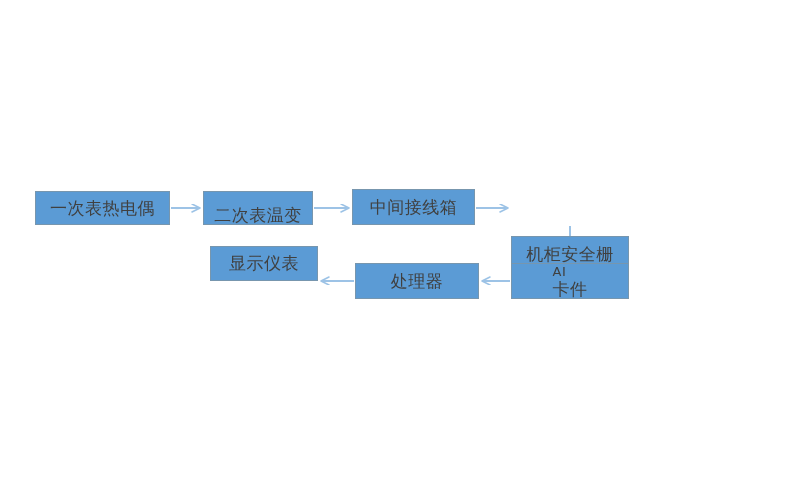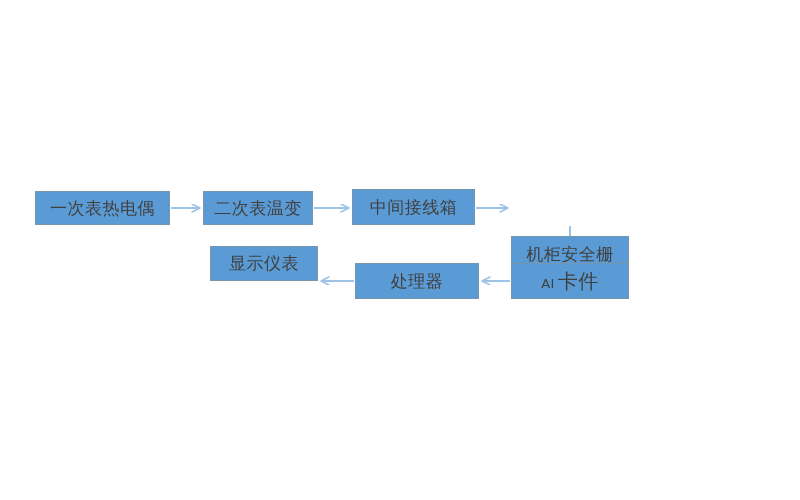--- a/index.html
+++ b/index.html
@@ -43,40 +43,41 @@
     color: #404040;
     font-size: 17px;
     line-height: 1;
     letter-spacing: 0.5px;
     white-space: nowrap;
     text-rendering: optimizeLegibility;
   }
 
   
   #node-primary-thermocouple { left: 35px;  top: 191px; width: 135px; height: 34px; }
-  #node-secondary-transmitter { left: 203px; top: 191px; width: 110px; height: 34px; }
+  #node-secondary-transmitter { left: 203px; top: 191px; width: 110px; height: 34px; align-items: flex-end; }
   #node-junction-box        { left: 352px; top: 189px; width: 123px; height: 36px; }
   #node-cabinet-barrier     { left: 511px; top: 189px; width: 118px; height: 36px; margin-top: 47px; }
 
   
   #node-ai-card             { left: 511px; top: 263px; width: 118px; height: 36px; }
   #node-processor           { left: 355px; top: 263px; width: 124px; height: 36px; }
   #node-display-meter       { left: 210px; top: 246px; width: 108px; height: 35px; }
 
   .node-label-ascii {
     font-size: 13px;
     letter-spacing: 0.5px;
   }
   .node-label-cjk {
-    font-size: 20px;
+    font-size: 17px;
   }
   .node-mixed {
     display: inline-flex;
     align-items: baseline;
     gap: 3px;
+    flex-direction: column;
   }
 </style>
 </head>
 <body>
 
 <div id="flow-canvas">
 
   <svg class="arrow-layer" viewBox="0 0 800 500" width="800" height="500" xmlns="http://www.w3.org/2000/svg">
     <defs>
       <marker id="ah-right" markerWidth="10" markerHeight="10" refX="9" refY="4" orient="auto" markerUnits="userSpaceOnUse">

